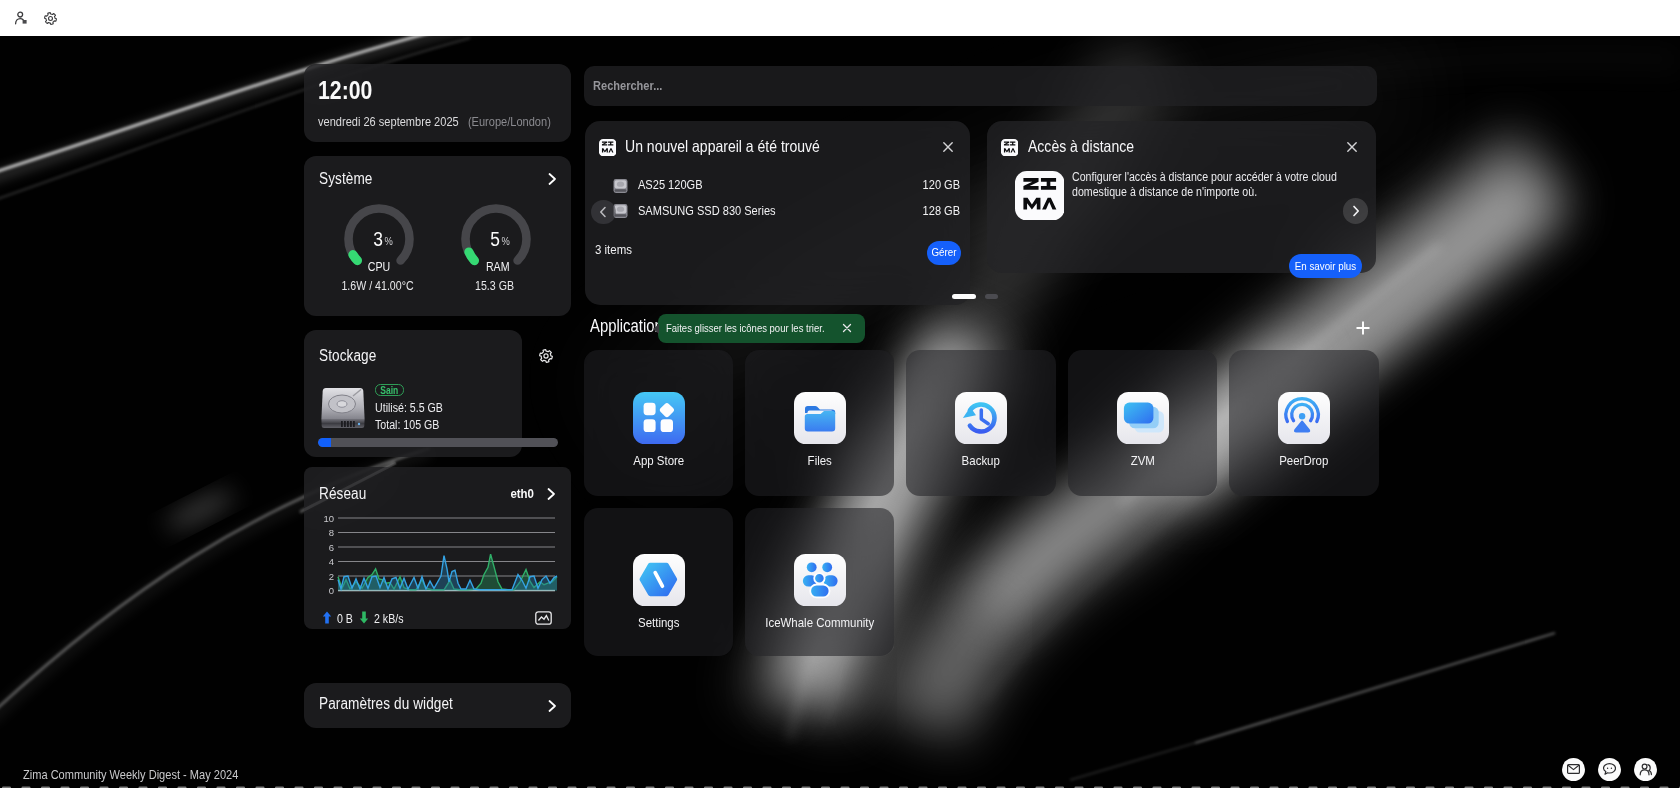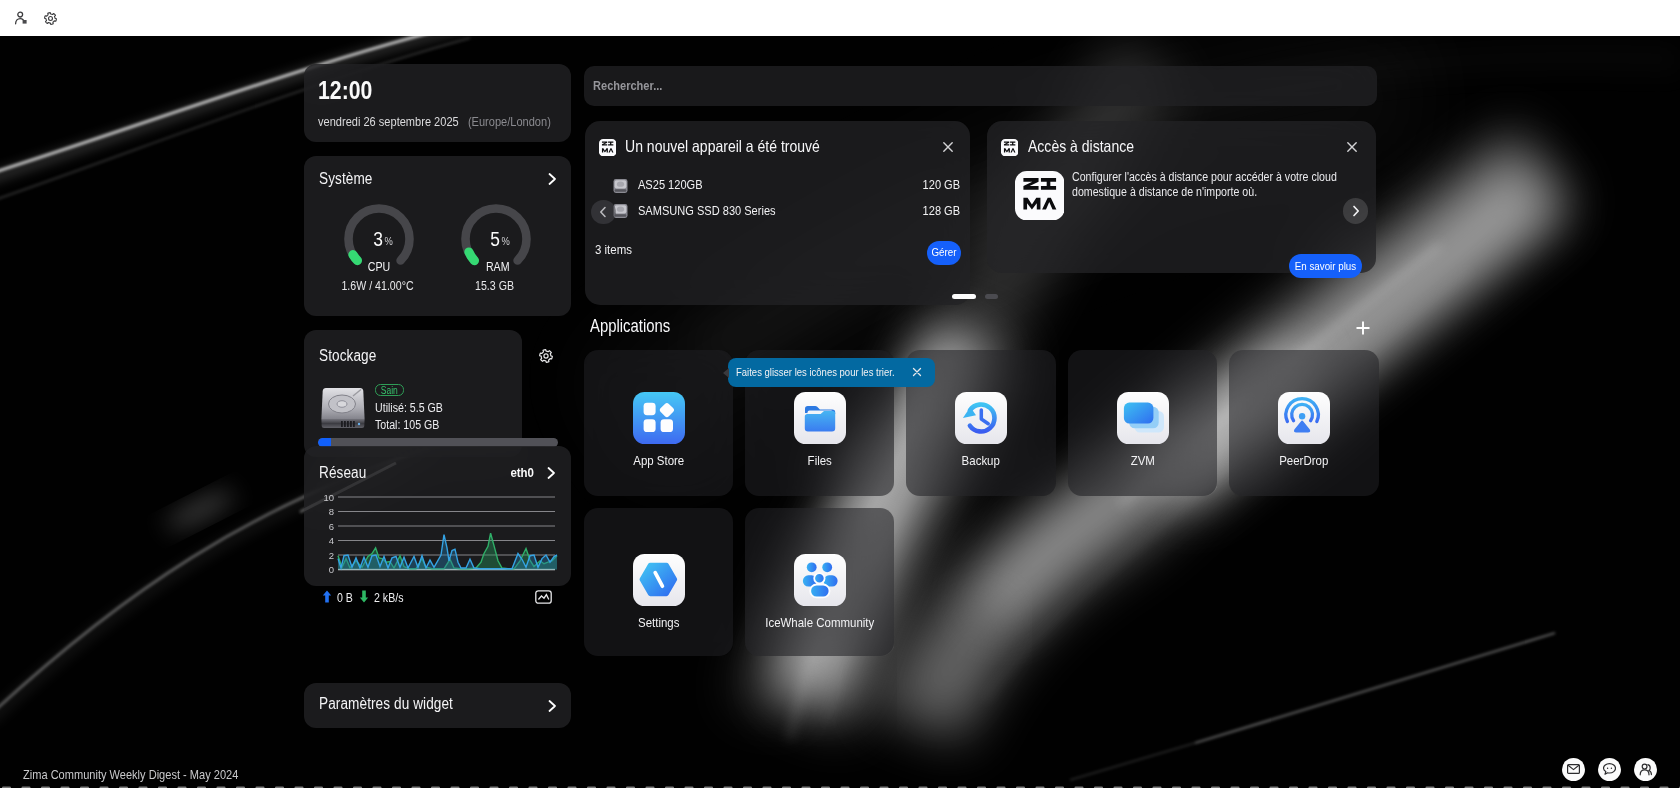--- a/index.html
+++ b/index.html
@@ -236,32 +236,32 @@
     <path d="M1.4,36 H44.6 L44.3,43 Q44.2,45 42,45 H4 Q1.8,45 1.7,43 Z" fill="url(#hdfr)"></path>
     <g fill="#1c1c20">
         <rect x="21" y="38" width="1.8" height="6"></rect>
         <rect x="24" y="38" width="1.8" height="6"></rect>
         <rect x="27" y="38" width="1.8" height="6"></rect>
         <rect x="30" y="38" width="1.8" height="6"></rect>
         <rect x="33" y="38" width="1.8" height="6"></rect>
       </g>
     <circle cx="39" cy="41" r="1.2" fill="#6ab0e8"></circle>
   </svg>
-  <div class="abs" style="left:71px;top:53.5px;width:28.5px;height:12.5px;border:1px solid #2f9e57;border-radius:5.5px;">
+  <div class="abs" style="left:71px;top:53.5px;width:28.5px;height:12.5px;border:1px solid #2f9e57;border-radius:5.5px;font-weight:bold;">
       <div class="abs txc" style="left:0;top:1px;width:26.5px;text-align:center;color:#37c06b;font-size:10px;line-height:10px;">Sain</div>
     </div>
   <div class="abs tx" style="left:71px;top:72px;font-size:12.5px;line-height:12.5px;color:#ededf0;">Utilisé: 5.5 GB</div>
   <div class="abs tx" style="left:71px;top:88.5px;font-size:12.5px;line-height:12.5px;color:#ededf0;">Total: 105 GB</div>
   <div class="abs" style="left:14px;top:108px;width:240px;height:9px;border-radius:4.5px;background:#515157;overflow:hidden;">
       <div style="width:13px;height:9px;background:#1160fb;border-radius:4.5px 0 0 4.5px;"></div>
     </div>
 </div>
 
 
-<div class="card" style="left:304px;top:446px;width:267px;height:140px;">
+<div class="card" style="left:304px;top:467px;width:267px;height:162px;border-radius:8px;">
   <div class="abs ttl tx" style="left:15px;top:19px;line-height:16px;">Réseau</div>
   <div class="abs txr" style="left:0;top:19.5px;width:230px;text-align:right;font-size:13.5px;line-height:13.5px;font-weight:700;color:#fafafa;">eth0</div>
   <svg class="abs" style="left:241px;top:20px" width="12" height="14" viewBox="0 0 12 14" fill="none" stroke="#fff" stroke-width="1.8" stroke-linecap="round" stroke-linejoin="round">
       <path d="M3.5,2 L9,7 L3.5,12"></path>
     </svg>
   <svg class="abs" style="left:12px;top:45px" width="243" height="90" viewBox="0 0 243 90">
     <g stroke="#86868a" stroke-width="1">
       <line x1="22" y1="6" x2="239" y2="6"></line>
       <line x1="22" y1="20.5" x2="239" y2="20.5"></line>
       <line x1="22" y1="35" x2="239" y2="35"></line>
@@ -384,21 +384,21 @@
   <div class="btn" style="left:302.4px;top:119.7px;width:73px;height:24.5px;margin-top:13px;">
       <span class="abs txc" style="left:0;top:7px;width:73px;font-size:11.5px;line-height:11.5px;">En savoir plus</span>
     </div>
 </div>
 
 
 <div class="abs" style="left:952.4px;top:293.7px;width:23.5px;height:5px;border-radius:2.5px;background:#fdfdfd;z-index:2;"></div>
 <div class="abs" style="left:984.5px;top:293.7px;width:13px;height:5px;border-radius:2.5px;background:#4b4b50;z-index:2;"></div>
 
 <div class="abs tx" style="left:590px;top:318px;font-size:17.5px;line-height:17.5px;color:#fafafc;z-index:2;">Applications</div>
-<div class="abs" style="left:728px;top:313.5px;width:206.5px;height:29px;border-radius:8px;background:#0369a1;z-index:3;margin-top:44px;">
+<div class="abs" style="left:658px;top:313.5px;width:206.5px;height:29px;border-radius:8px;background:#14532d;z-index:3;">
   <div class="abs" style="left:-5px;top:10px;width:0;height:0;border-top:5px solid transparent;border-bottom:5px solid transparent;border-right:6px solid #3a3a3e;"></div>
   <div class="abs tx" style="left:8px;top:9px;font-size:11.2px;line-height:11.2px;color:#f2f2f4;">Faites glisser les icônes pour les trier.</div>
   <svg class="abs" style="left:184px;top:9.5px" width="10" height="10" viewBox="0 0 10 10" stroke="#e8e8ea" stroke-width="1.3" stroke-linecap="round">
       <path d="M1.5,1.5 L8.5,8.5 M8.5,1.5 L1.5,8.5"></path>
     </svg>
 </div>
 <svg class="abs" style="left:1356.3px;top:320.7px;z-index:2" width="14" height="14" viewBox="0 0 14 14" stroke="#fff" stroke-width="1.9">
     <path d="M7,0.5 V13.5 M0.5,7 H13.5"></path>
   </svg>
 

